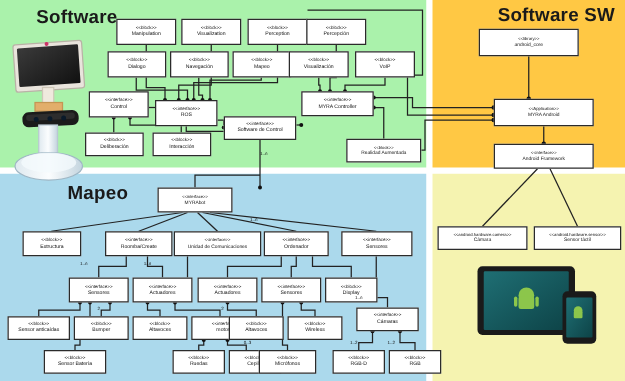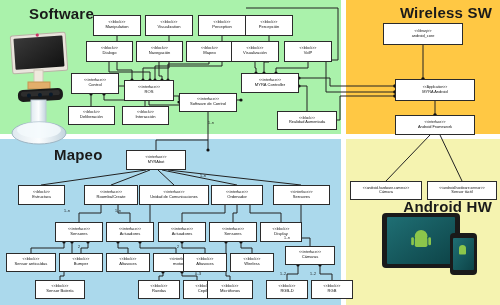--- a/index.html
+++ b/index.html
@@ -207,23 +207,22 @@
 
     <polyline points="301,205 301,238 310,238 310,246"></polyline>
 
     <polyline points="298,265 298,274 287,274 287,280"></polyline>
     <polyline points="320,265 320,274 332,274 332,280"></polyline>
     <circle class="dot" cx="298" cy="265" r="1.6"></circle>
     <circle class="dot" cx="320" cy="265" r="1.6"></circle>
   </svg>
 
   <div class="quad-title" id="t-software">Software</div>
-  <div class="quad-title" id="t-androidsw" style="right:8px;top:4px;">Wireless SW</div>
+  <div class="quad-title" id="t-androidsw" style="right:8px;top:4px;">Software SW</div>
   <div class="quad-title" id="t-robot">Mapeo</div>
-  <div class="quad-title" id="t-androidhw">Android HW</div>
 
   <div id="nodes-layer">
       <div class="box" style="left: 93px; top: 15px; width: 48px; height: 21px;">
         <div class="st">&lt;&lt;block&gt;&gt;</div>
         <div class="nm">Manipulation</div>
       </div>
       <div class="box" style="left: 145px; top: 15px; width: 48px; height: 21px;">
         <div class="st">&lt;&lt;block&gt;&gt;</div>
         <div class="nm">Visualization</div>
       </div>

